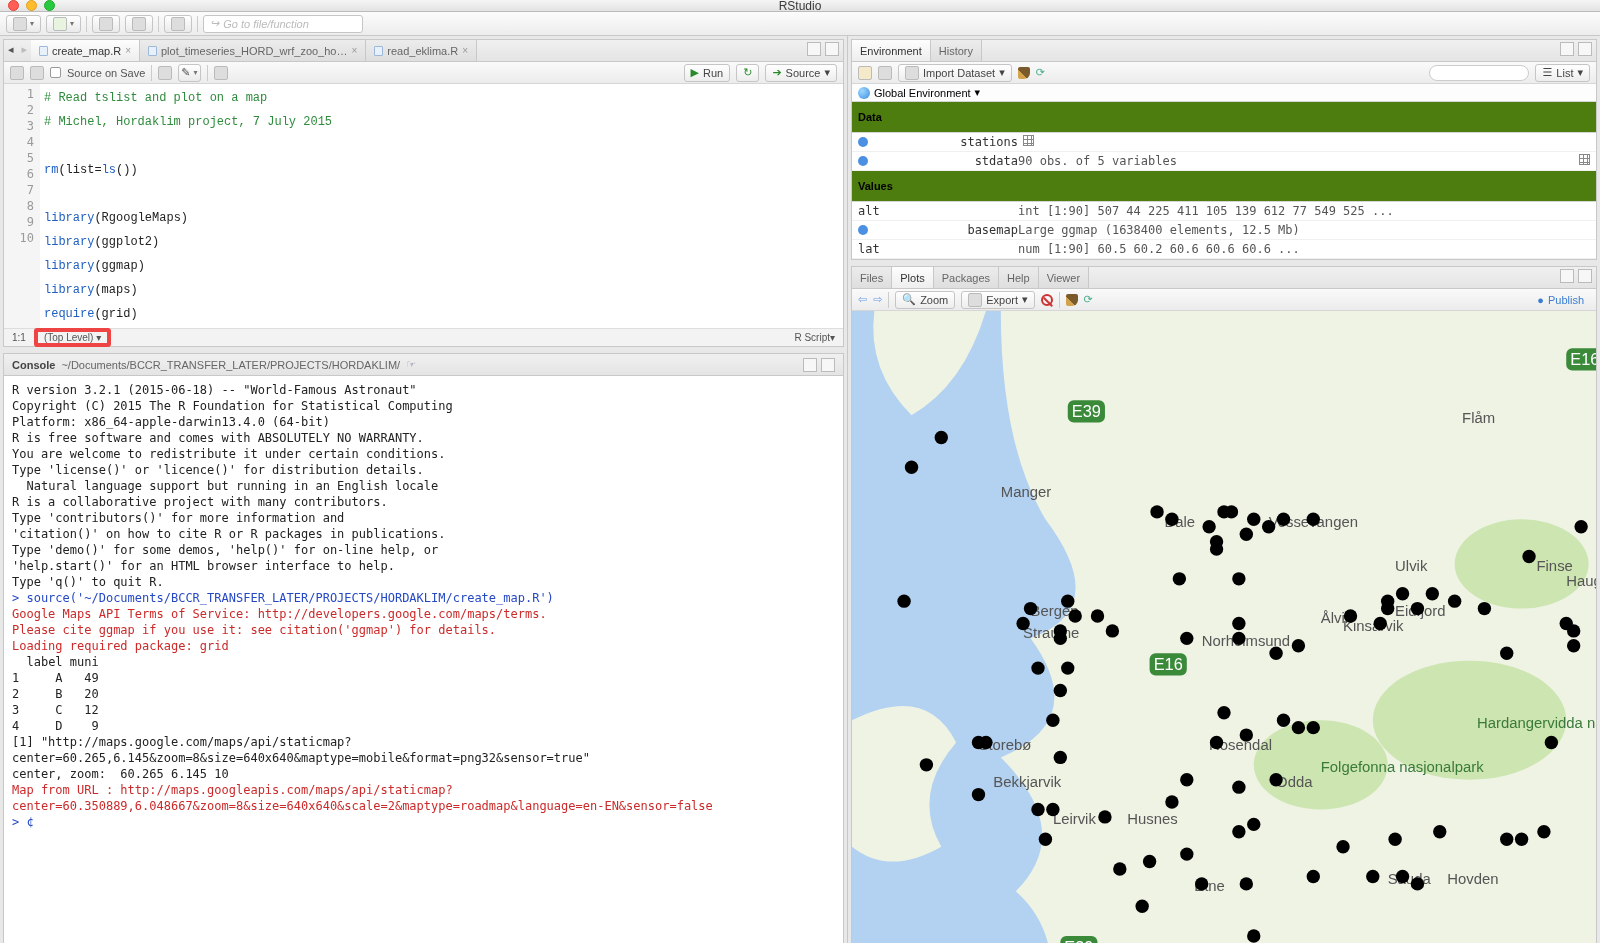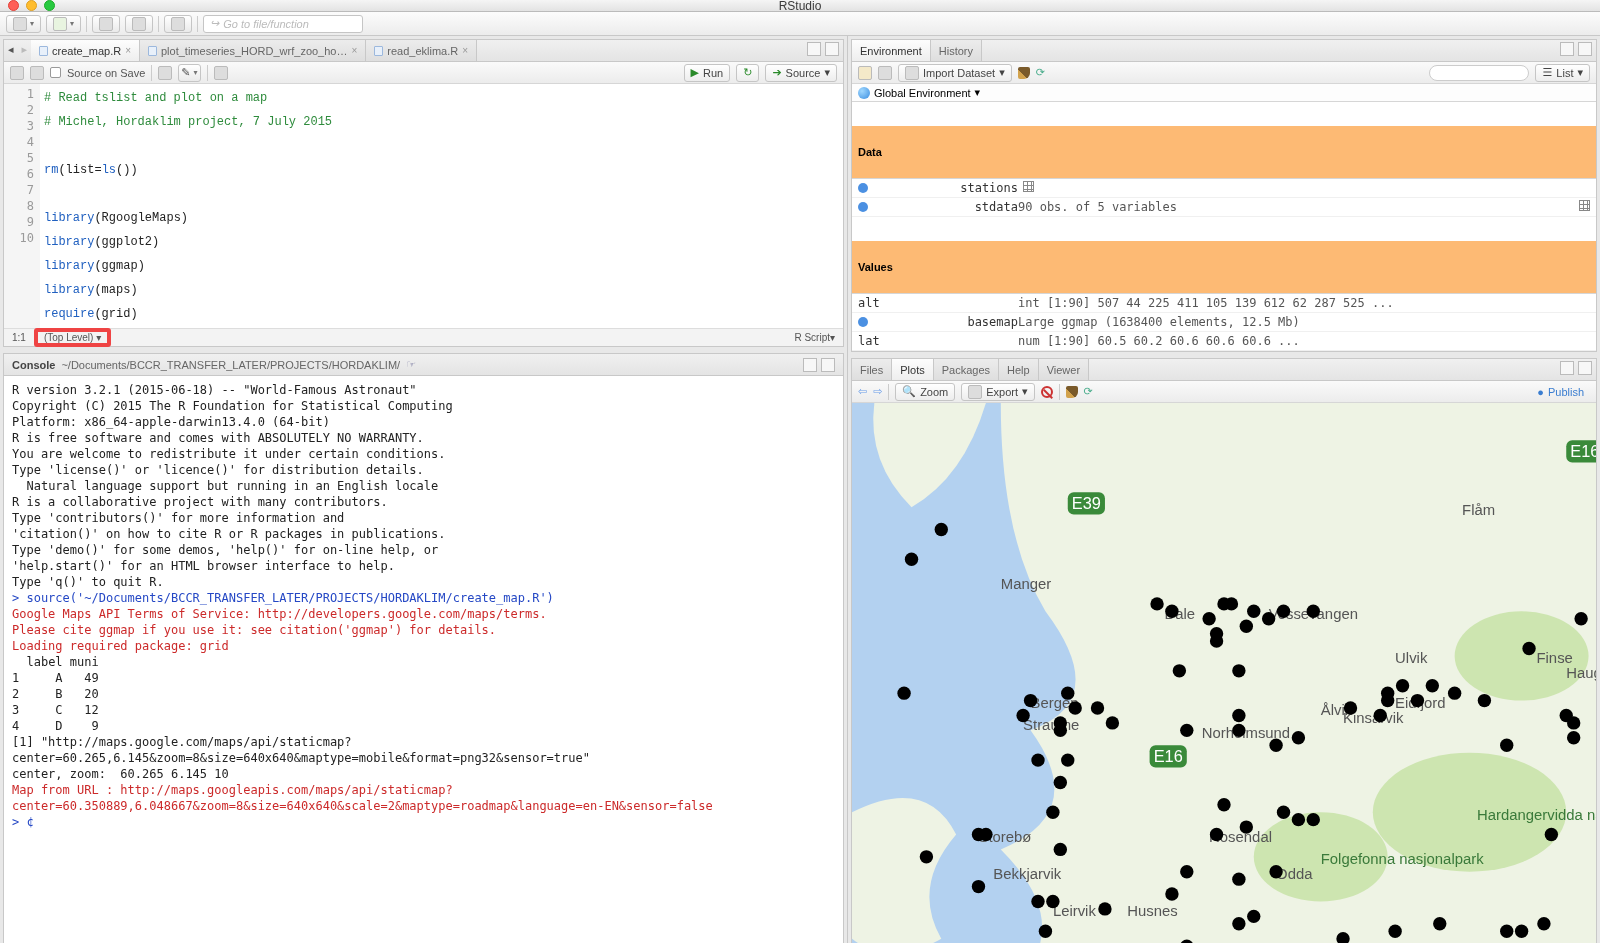--- a/index.html
+++ b/index.html
@@ -113,21 +113,21 @@
   .console-head .ttl { font-weight: bold; color: #444; }
   .console-head .pth { color: #666; }
   .console-body { flex:1; padding: 6px 8px; font-family: Menlo, Consolas, monospace; font-size: 12px; line-height: 16px; white-space: pre-wrap; overflow: auto; color:#222;}
   .console-body .blue { color: #2548c5; }
   .console-body .red { color: #cc2a2a; }
   .env-toolbar { height: 22px; background: linear-gradient(#fafafa,#ececec); border-bottom:1px solid #d6d6d6; display:flex; align-items:center; padding:0 6px; gap:6px;}
   .env-toolbar .spacer{flex:1;}
   .search { width:100px; height:16px; border:1px solid #ccc; border-radius:8px; background:#fff; }
   .env-scope { height: 18px; border-bottom:1px solid #d6d6d6; display:flex; align-items:center; padding:0 6px; gap:4px; background:#fdfdfd;}
   .env-scope .globe{width:12px;height:12px;border-radius:50%;background:radial-gradient(circle at 4px 4px,#a0d8ff,#3a8de0);}
-  .env-section-hdr { background:#fdba74; font-weight:bold; padding:20px 6px; border-bottom:1px solid #d6d6d6;margin-top:24px;}
+  .env-section-hdr { background:#4d7c0f; font-weight:bold; padding:9px 6px; border-bottom:1px solid #d6d6d6;}
   .env-row { display:flex; padding:2px 6px; font-family: Menlo,Consolas,monospace; font-size: 12px; color:#333; border-bottom:1px solid #f0f0f0;}
   .env-row .nm { width: 160px; display:flex; align-items:center; gap:4px;justify-content:space-between;}
   .env-row .vl { flex:1; color:#555;}
   .env-row .exp { width:16px; text-align:right;}
   .bluecirc{width:10px;height:10px;border-radius:50%;background:#4b90e2;display:inline-block;}
   .arrowcirc{width:10px;height:10px;border-radius:50%;background:#4b90e2;display:inline-block;position:relative;}
   .gridic{width:11px;height:11px;display:inline-block;background:
     linear-gradient(#888,#888) 0 3px/100% 1px no-repeat,
     linear-gradient(#888,#888) 0 7px/100% 1px no-repeat,
     linear-gradient(#888,#888) 3px 0/1px 100% no-repeat,
@@ -327,21 +327,21 @@
             <span class="vl">90 obs. of 5 variables</span>
             <span class="exp"><span class="gridic"></span></span>
           </div>
         </div>
       <div class="env-section-hdr">Values</div>
       <div id="env-values">
           <div class="env-row">
             <span class="nm">
               <span>alt</span>
             </span>
-            <span class="vl">int [1:90] 507 44 225 411 105 139 612 62 287 525 ...</span>
+            <span class="vl">int [1:90] 507 44 225 411 105 139 612 77 549 525 ...</span>
             <span class="exp"></span>
           </div>
           <div class="env-row">
             <span class="nm">
               <span class="arrowcirc"></span>
               <span>basemap</span>
             </span>
             <span class="vl">Large ggmap (1638400 elements, 12.5 Mb)</span>
             <span class="exp"></span>
           </div>

